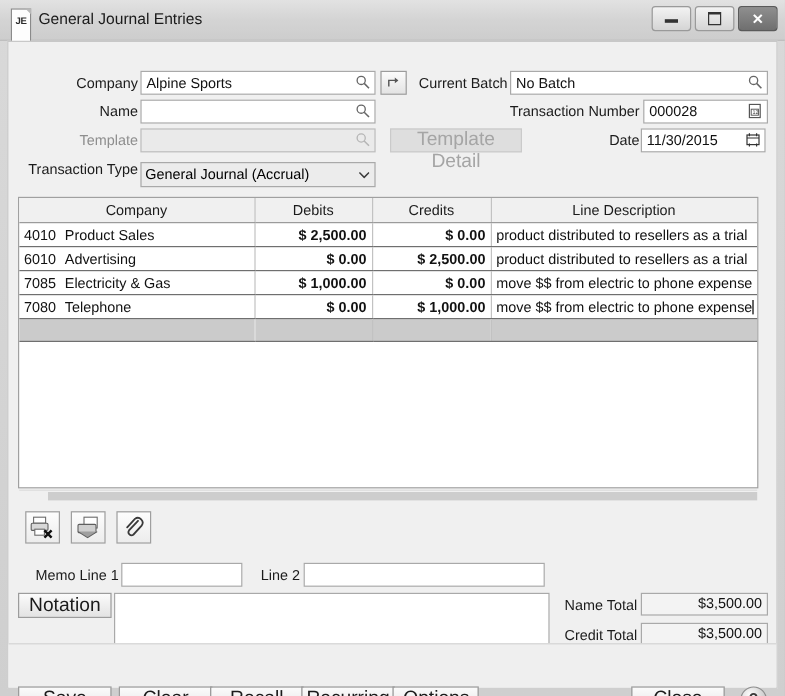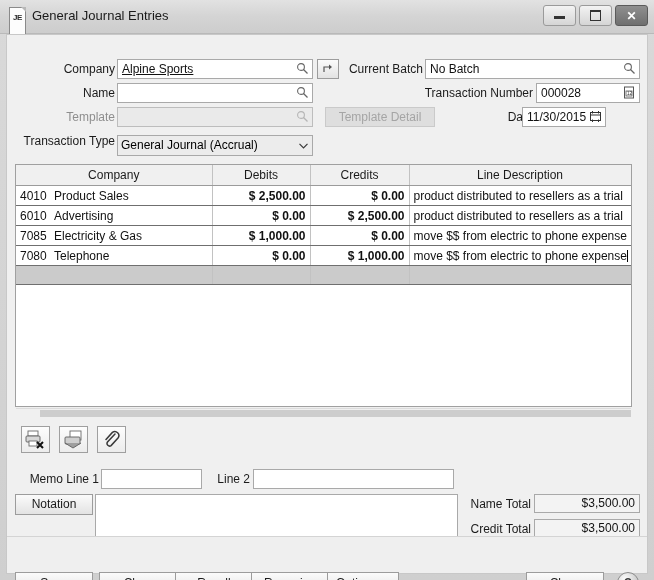--- a/index.html
+++ b/index.html
@@ -110,21 +110,21 @@
     position: absolute; right: 5px; top: 7px;
     width: 8px; height: 5px;
     color: #444; font-size: 9px; line-height: 5px;
   }
 
   .btn {
     position: absolute;
     background: linear-gradient(#fbfbfb, #e3e3e3);
     border: 1px solid #9c9c9c;
     box-sizing: border-box;
-    font-size: 12px;
+    font-size: 16px;
     text-align: center;
     color: #1b1b1b;
     cursor: default;
   }
   .btn.disabled { background: #dedede; border-color: #cacaca; color: #a5a5a5; }
 
   
   .grid {
     position: absolute; left: 8px; top: 129px;
     width: 617px; height: 243px;
@@ -247,21 +247,21 @@
       </div>
       <div class="wbtn close">
         <div class="g">✕</div>
       </div>
     </div>
   </div>
 
   <div class="client">
 
     <div class="lbl" style="left:0px; top:27px; width:108px;">Company</div>
-    <div class="fld" style="left:110px; top:24px; width:196px;text-decoration:underline;">
+    <div class="fld" style="left:110px; top:24px; width:196px;">
       <span class="val">Alpine Sports</span>
       <span class="lookup">
         <svg width="13" height="13" viewBox="0 0 13 13">
             <circle cx="5" cy="5" r="3.4" fill="none" stroke="#666" stroke-width="1.1"></circle>
             <line x1="7.5" y1="7.5" x2="11.5" y2="11.5" stroke="#666" stroke-width="1.3"></line>
           </svg>
       </span>
     </div>
     <div class="btn" style="left:310px; top:24px; width:22px; height:20px; line-height:18px;">
       <svg width="12" height="12" viewBox="0 0 12 12" style="vertical-align:-2px;">
@@ -321,21 +321,21 @@
       <span class="lookup">
         <svg width="13" height="13" viewBox="0 0 13 13">
           <rect x="1.5" y="1" width="9" height="11" fill="none" stroke="#555" stroke-width="1"></rect>
           <rect x="3" y="5" width="6" height="5" fill="none" stroke="#555" stroke-width="0.8"></rect>
           <text x="4" y="9.4" font-size="4.5" fill="#333" font-family="sans-serif">12</text>
         </svg>
       </span>
     </div>
 
     <div class="lbl" style="left:330px; top:75px; width:196px;">Date</div>
-    <div class="fld" style="left:515px; top:72px; width:84px;">
+    <div class="fld" style="left:527px; top:72px; width:104px;">
       <span class="val">11/30/2015</span>
       <span class="lookup">
         <svg width="13" height="13" viewBox="0 0 13 13">
           <rect x="1.5" y="2.5" width="10" height="8" fill="none" stroke="#333" stroke-width="1"></rect>
           <line x1="1.5" y1="5" x2="11.5" y2="5" stroke="#333" stroke-width="1"></line>
           <line x1="3.5" y1="1" x2="3.5" y2="3.5" stroke="#333" stroke-width="1"></line>
           <line x1="9.5" y1="1" x2="9.5" y2="3.5" stroke="#333" stroke-width="1"></line>
           <line x1="3.5" y1="9.5" x2="3.5" y2="12" stroke="#333" stroke-width="1"></line>
           <line x1="9.5" y1="9.5" x2="9.5" y2="12" stroke="#333" stroke-width="1"></line>
         </svg>

